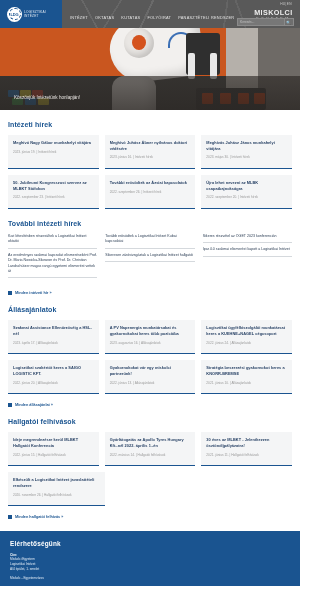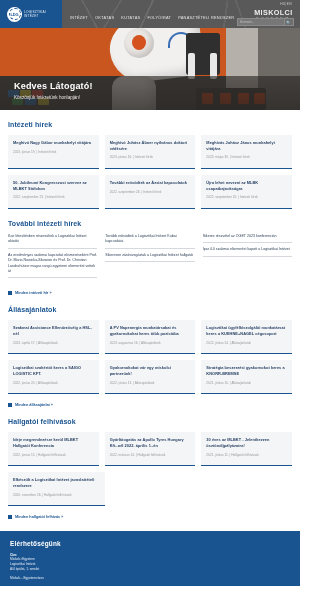--- a/index.html
+++ b/index.html
@@ -221,21 +221,20 @@
       <i style="left:0;top:0;background:#2f7fc4"></i>
       <i style="left:12px;top:0;background:#d8c93a"></i>
       <i style="left:24px;top:0;background:#c94b3a"></i>
       <i style="left:4px;top:8px;background:#4aa85a"></i>
       <i style="left:17px;top:8px;background:#2f7fc4"></i>
       <i style="left:30px;top:8px;background:#d8c93a"></i>
     </div>
   </div>
   <div class="hero-overlay"></div>
   <div class="hero-txt">
-    <div class="hero-title">Kedves Látogató!</div>
     <div class="hero-sub">Köszönjük Intézetünk honlapján!</div>
   </div>
 </div>
 
 <div class="page">
 
   <div class="section">
     <div class="sec-title">Intézeti hírek</div>
     <div class="cards">
       <div class="card">

